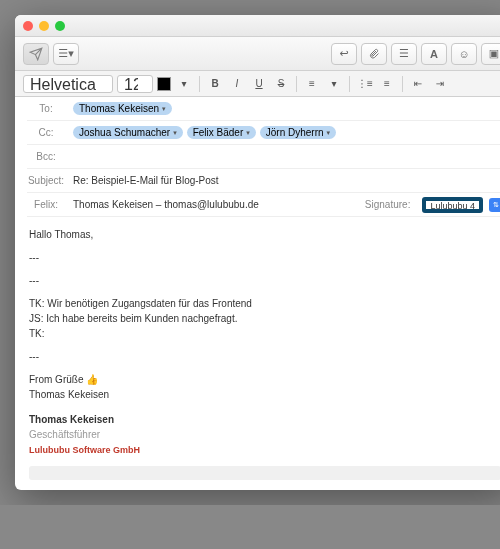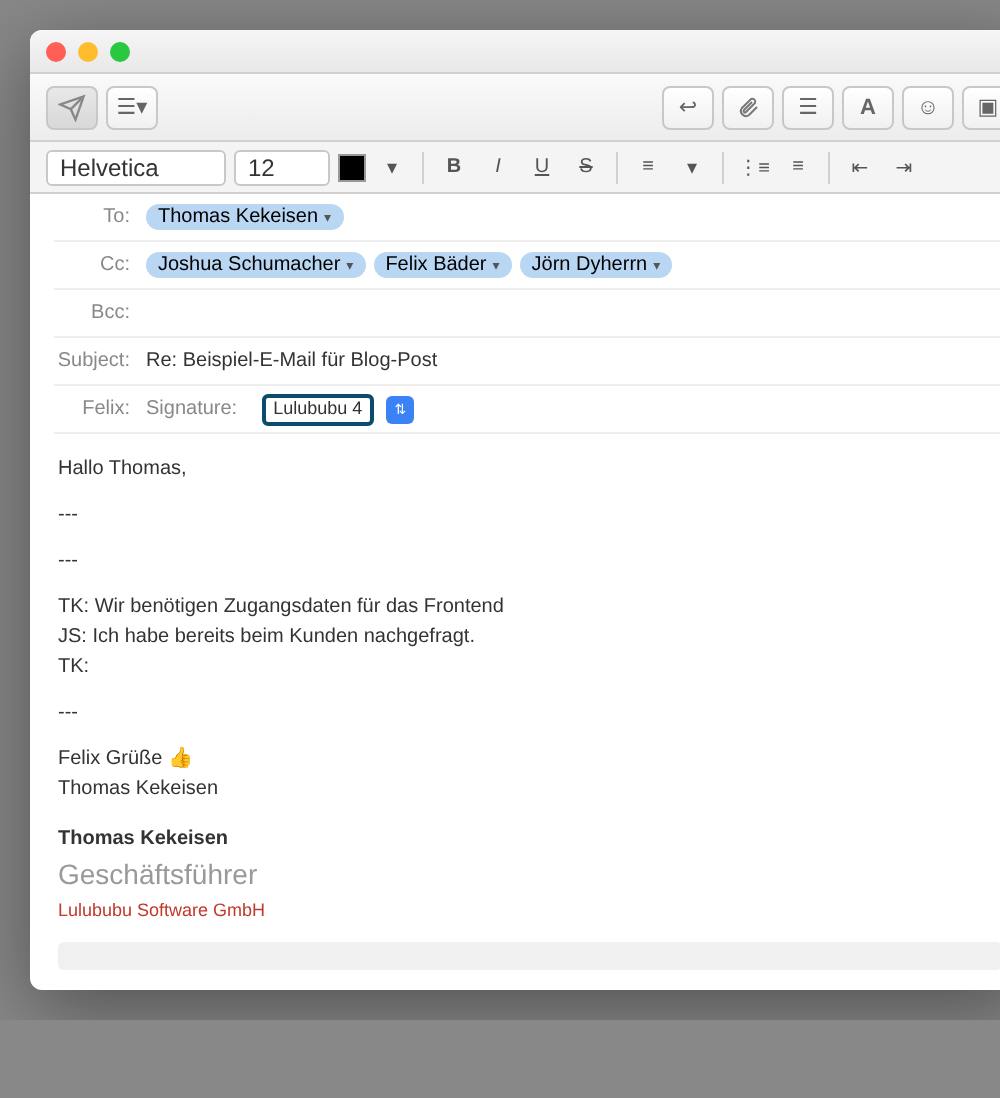--- a/index.html
+++ b/index.html
@@ -7,38 +7,38 @@
 .window{width:500px;background:#fff;border-radius:6px;box-shadow:0 10px 40px rgba(0,0,0,.4);overflow:hidden}
 .titlebar{height:22px;background:linear-gradient(#f6f6f6,#e8e8e8);display:flex;align-items:center;padding:0 8px;border-bottom:1px solid #d0d0d0}
 .traffic{display:flex;gap:6px;margin-right:10px}
 .dot{width:10px;height:10px;border-radius:50%}
 .dot.r{background:#ff5f57}.dot.y{background:#ffbd2e}.dot.g{background:#28c940}
 .toolbar{height:34px;background:linear-gradient(#fafafa,#ececec);border-bottom:1px solid #d0d0d0;display:flex;align-items:center;padding:0 8px;gap:4px}
 .tbtn{width:26px;height:22px;border:1px solid #c8c8c8;border-radius:4px;background:linear-gradient(#fff,#f0f0f0);display:flex;align-items:center;justify-content:center;color:#666;font-size:11px}
 .tbtn.send{background:linear-gradient(#e8e8e8,#d8d8d8)}
 .tspacer{flex:1}
 .formatbar{height:26px;background:#f4f4f4;border-bottom:1px solid #d0d0d0;display:flex;align-items:center;padding:0 8px;gap:4px;font-size:10px}
-.fsel{height:18px;border:1px solid #c8c8c8;border-radius:3px;background:#fff;padding:0 14px 0 6px;font-size:12px;color:#333;appearance:none;position:relative}
+.fsel{height:18px;border:1px solid #c8c8c8;border-radius:3px;background:#fff;padding:0 14px 0 6px;font-size:16px;color:#333;appearance:none;position:relative}
 .fsep{width:1px;height:16px;background:#d0d0d0;margin:0 2px}
 .ficon{width:18px;height:18px;display:flex;align-items:center;justify-content:center;color:#555;font-size:10px;cursor:pointer}
 .colorbox{width:14px;height:14px;border:1px solid #999;background:#000}
 .headers{padding:0 12px}
 .hrow{display:flex;align-items:center;min-height:24px;border-bottom:1px solid #eee;font-size:10px;color:#555}
-.hlabel{width:46px;text-align:right;padding-right:8px;color:#888}
+.hlabel{width:46px;text-align:center;padding-right:8px;color:#888}
 .hval{flex:1;display:flex;align-items:center;gap:4px;flex-wrap:wrap}
 .token{background:#b9d6f2;border-radius:9px;padding:1px 6px;font-size:10px;color:#000;display:inline-flex;align-items:center}
 .token .arr{margin-left:3px;font-size:7px;color:#555}
 .plain{color:#333;font-size:10px;border:none;outline:none;flex:1}
-.sigsel{margin-left:8px;height:16px;border:2px solid #0c4a6e;border-radius:3px;background:#fff;font-size:9px;padding:0 4px;color:#333}
+.sigsel{margin-left:8px;height:16px;border:4px solid #0c4a6e;border-radius:3px;background:#fff;font-size:9px;padding:0 4px;color:#333}
 .sigbtn{width:14px;height:14px;background:#3b82f6;border-radius:3px;margin-left:2px;display:flex;align-items:center;justify-content:center;color:#fff;font-size:7px}
 .body{padding:10px 14px;font-size:10px;color:#333;line-height:1.5}
 .body p{margin-bottom:8px}
 .sig-name{font-weight:bold}
-.sig-title{font-size:14px;color:#999}
-.sig-company{color:#c0392b;font-weight:normal;font-size:9px}
+.sig-title{font-size:10px;color:#999}
+.sig-company{color:#c0392b;font-weight:bold;font-size:9px}
 .contact{background:#f0f0f0;margin-top:6px;padding:6px 10px;border-radius:3px;font-size:9px}
 .crow{display:flex;align-items:center;gap:6px;padding:1px 0;color:#5b8bb0}
 </style>
 </head>
 <body>
 
 <div class="window">
 
   <div class="titlebar">
     <div class="traffic">
@@ -65,21 +65,21 @@
     <div class="tbtn">☰</div>
     <div class="tbtn">
         <b>A</b>
       </div>
     <div class="tbtn">☺</div>
     <div class="tbtn">▣</div>
   </div>
 
   <div class="formatbar">
     <select class="fsel" style="width:90px"><option>Helvetica</option></select>
-    <select class="fsel" style="width:48px"><option>12</option></select>
+    <select class="fsel" style="width:36px"><option>12</option></select>
     <div class="colorbox"></div>
     <div class="ficon">▾</div>
     <div class="fsep"></div>
     <div class="ficon">
         <b>B</b>
       </div>
     <div class="ficon">
         <i>I</i>
       </div>
     <div class="ficon">
@@ -120,34 +120,35 @@
       </div>
     <div class="hrow">
         <div class="hlabel">Subject:</div>
       <div class="hval">
           <input class="plain" value="Re: Beispiel-E-Mail für Blog-Post" style="">
         </div>
       </div>
     <div class="hrow">
         <div class="hlabel">Felix:</div>
       <div class="hval">
+          <span class="plain">Thomas Kekeisen – thomas@lulububu.de</span>
       <span style="color:#888">Signature:</span>
       <span class="sigsel">Lulububu 4</span>
       <span class="sigbtn">⇅</span>
         </div>
       </div>
   </div>
 
   <div class="body">
     <p>Hallo Thomas,</p>
     <p>---</p>
     <p>---</p>
     <p id="block2">TK: Wir benötigen Zugangsdaten für das Frontend<br>JS: Ich habe bereits beim Kunden nachgefragt.<br>TK:</p>
     <p>---</p>
-    <p><span>Felix Grüße 👍</span><br>
+    <p><span>From Grüße 👍</span><br>
        <span>Thomas Kekeisen</span></p>
     <p style="margin-top:10px">
       <span class="sig-name">Thomas Kekeisen</span><br>
       <span class="sig-title">Geschäftsführer</span><br>
       <span class="sig-company">Lulububu Software GmbH</span>
     </p>
     <div class="contact" id="contact">
         <div class="crow"></div>
       </div>
   </div>

